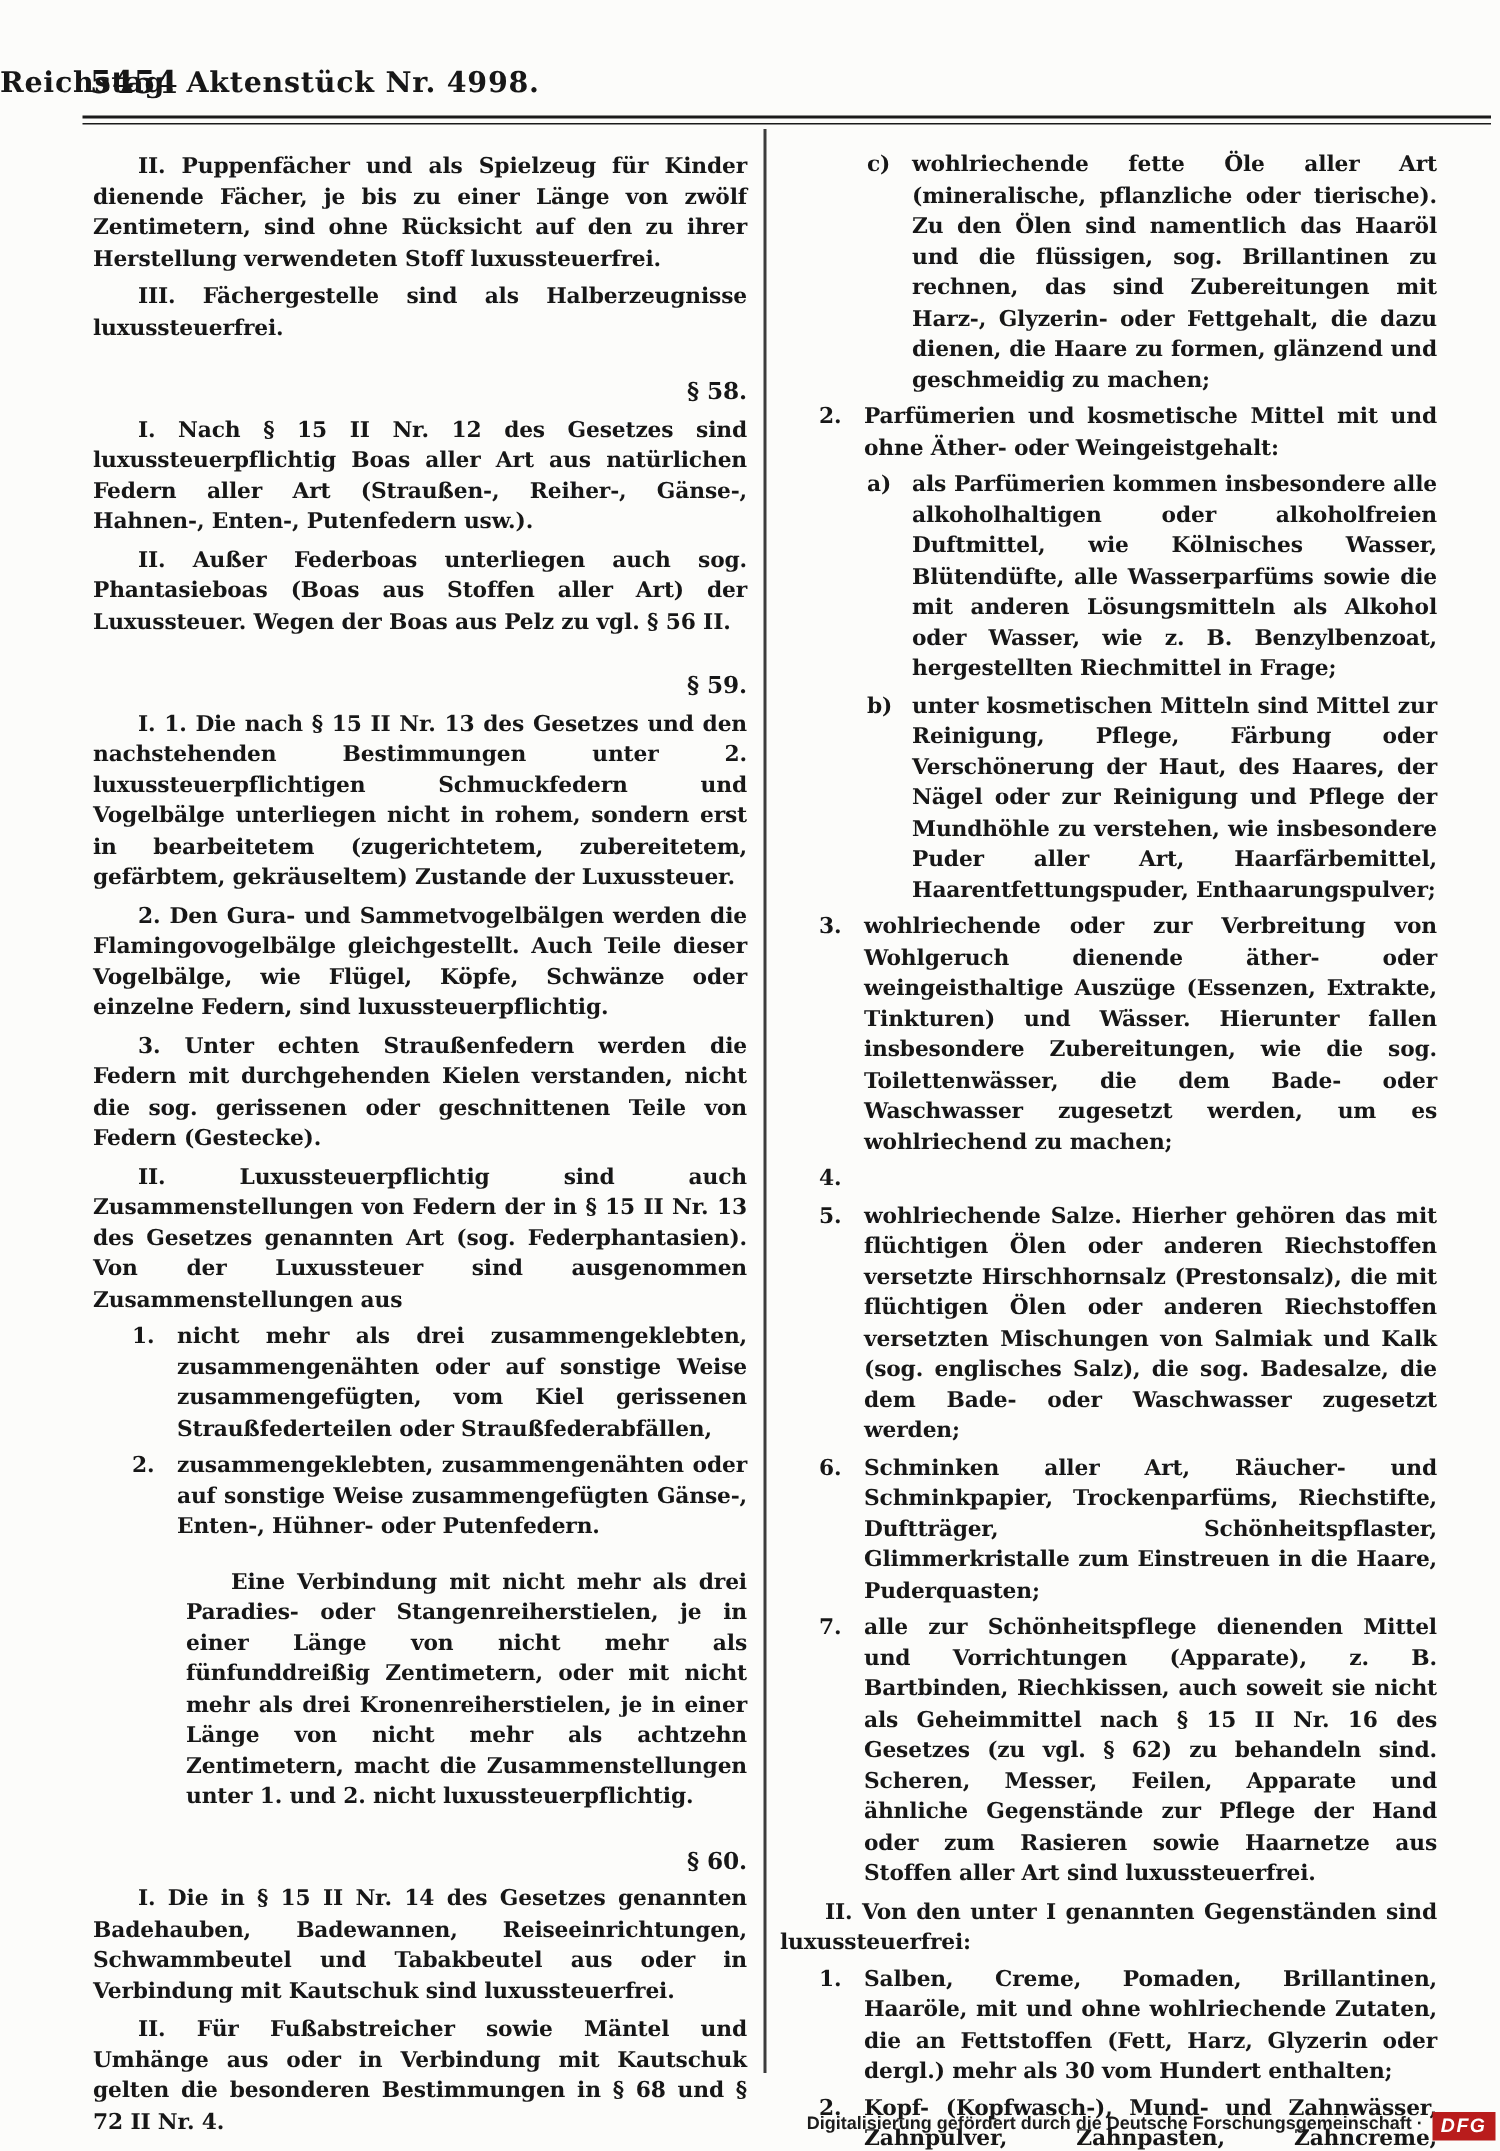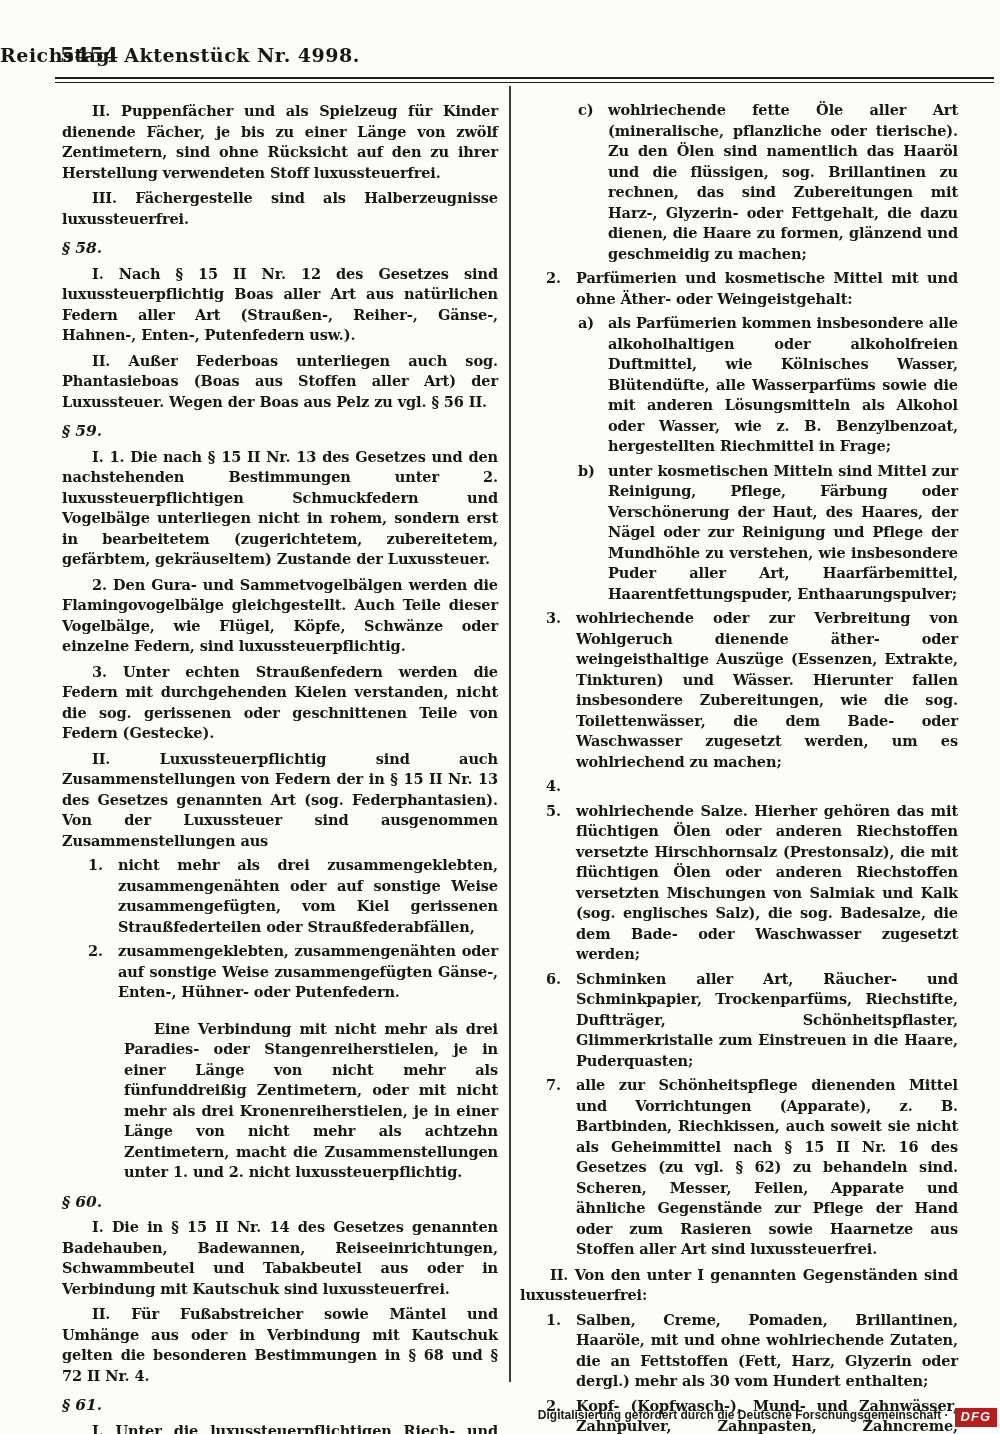--- a/index.html
+++ b/index.html
@@ -36,21 +36,21 @@
   }
   .column.left  { left:62px;  width:436px; }
   .column.right { left:520px; width:438px; }
   .column-divider {
     position:absolute; left:509px; top:86px;
     width:1.5px; height:1296px;
     background:#3c3c3c;
   }
   .para { text-align:justify; text-indent:30px; margin-top:5px; }
   .para.sub { margin-left:62px; margin-top:16px; }
-  .heading { text-align:left; margin:9px 0 4px; font-size:15.5px;font-style:italic; }
+  .heading { text-align:right; margin:22px 0 4px; font-size:15.5px; }
   .li { display:flex; margin-top:4px; }
   .li.lvl1 { padding-left:26px; }
   .li.lvl2 { padding-left:58px; }
   .marker { flex:0 0 30px; }
   .litext { flex:1; text-align:justify; }
   
   .footer {
     position:absolute; right:3px; bottom:7px;
     display:flex; align-items:flex-start; gap:6px;
     font-family:"Liberation Sans", sans-serif;

